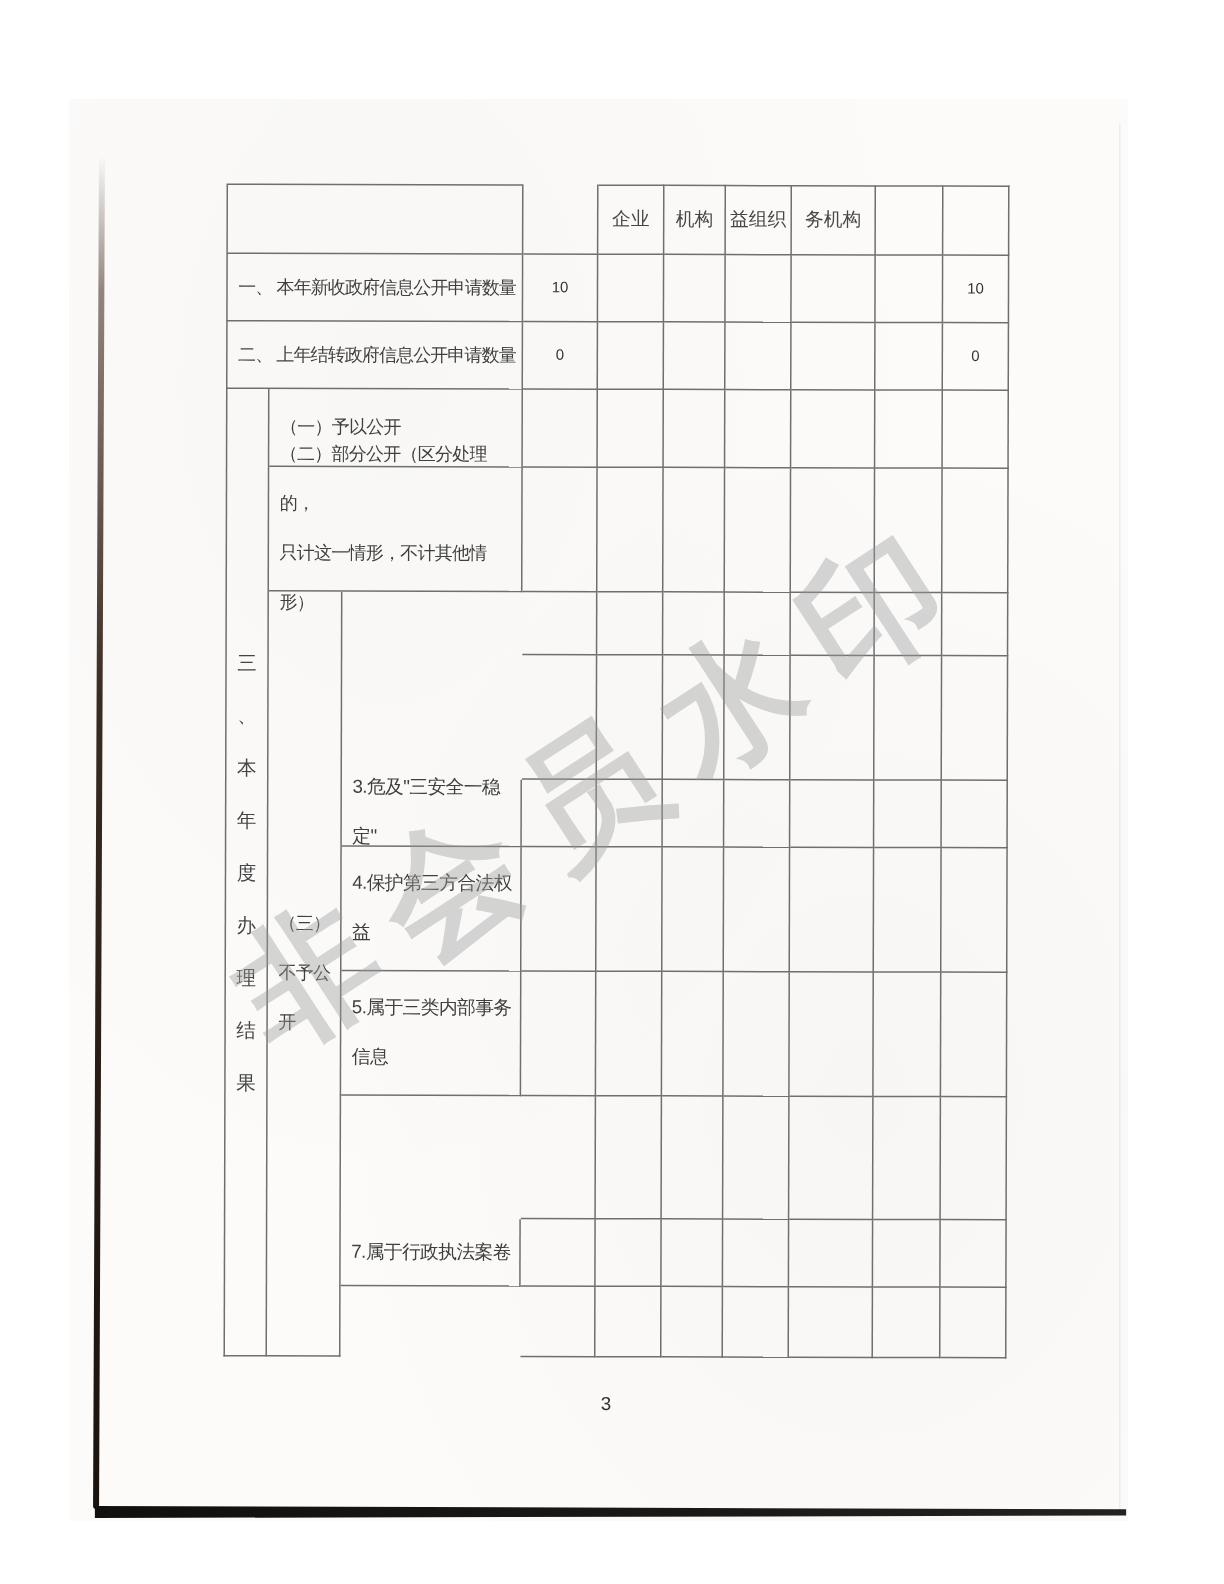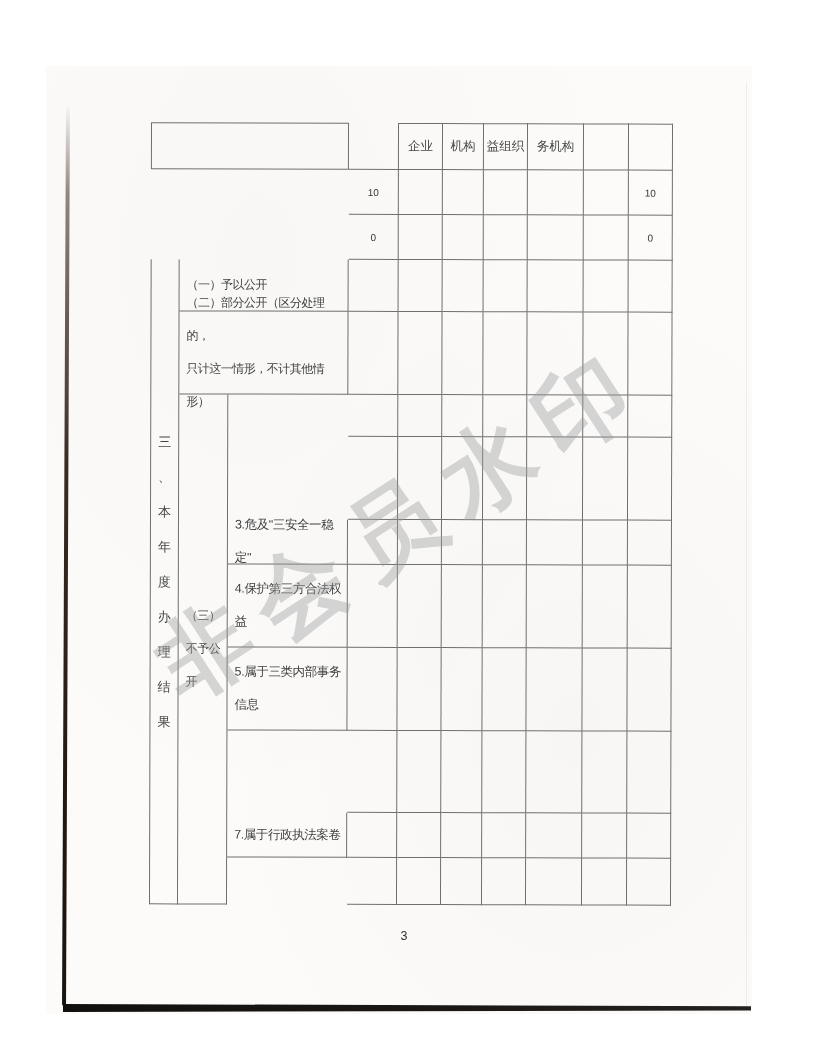--- a/index.html
+++ b/index.html
@@ -101,28 +101,30 @@
 
       <div class="cell top leftb" style="grid-area:1/1/2/4"></div>
       <div class="cell" style="grid-area:1/4/2/5"></div>
       <div class="cell top center hdr" style="grid-area:1/5/2/6">企业</div>
       <div class="cell top center hdr" style="grid-area:1/6/2/7">机构</div>
       <div class="cell top center hdr" style="grid-area:1/7/2/8">益组织</div>
       <div class="cell top center hdr" style="grid-area:1/8/2/9">务机构</div>
       <div class="cell top" style="grid-area:1/9/2/10"></div>
       <div class="cell top" style="grid-area:1/10/2/11"></div>
 
+      <div class="cell leftb label label-sm" style="grid-area:2/1/3/4">一、 本年新收政府信息公开申请数量</div>
       <div class="cell center num" style="grid-area:2/4/3/5">10</div>
       <div class="cell" style="grid-area:2/5"></div>
       <div class="cell" style="grid-area:2/6"></div>
       <div class="cell" style="grid-area:2/7"></div>
       <div class="cell" style="grid-area:2/8"></div>
       <div class="cell" style="grid-area:2/9"></div>
       <div class="cell center num" style="grid-area:2/10">10</div>
 
+      <div class="cell leftb label label-sm" style="grid-area:3/1/4/4">二、 上年结转政府信息公开申请数量</div>
       <div class="cell center num" style="grid-area:3/4/4/5">0</div>
       <div class="cell" style="grid-area:3/5"></div>
       <div class="cell" style="grid-area:3/6"></div>
       <div class="cell" style="grid-area:3/7"></div>
       <div class="cell" style="grid-area:3/8"></div>
       <div class="cell" style="grid-area:3/9"></div>
       <div class="cell center num" style="grid-area:3/10">0</div>
 
       <div class="cell leftb vert" style="grid-area:4/1/14/2">三
 、

